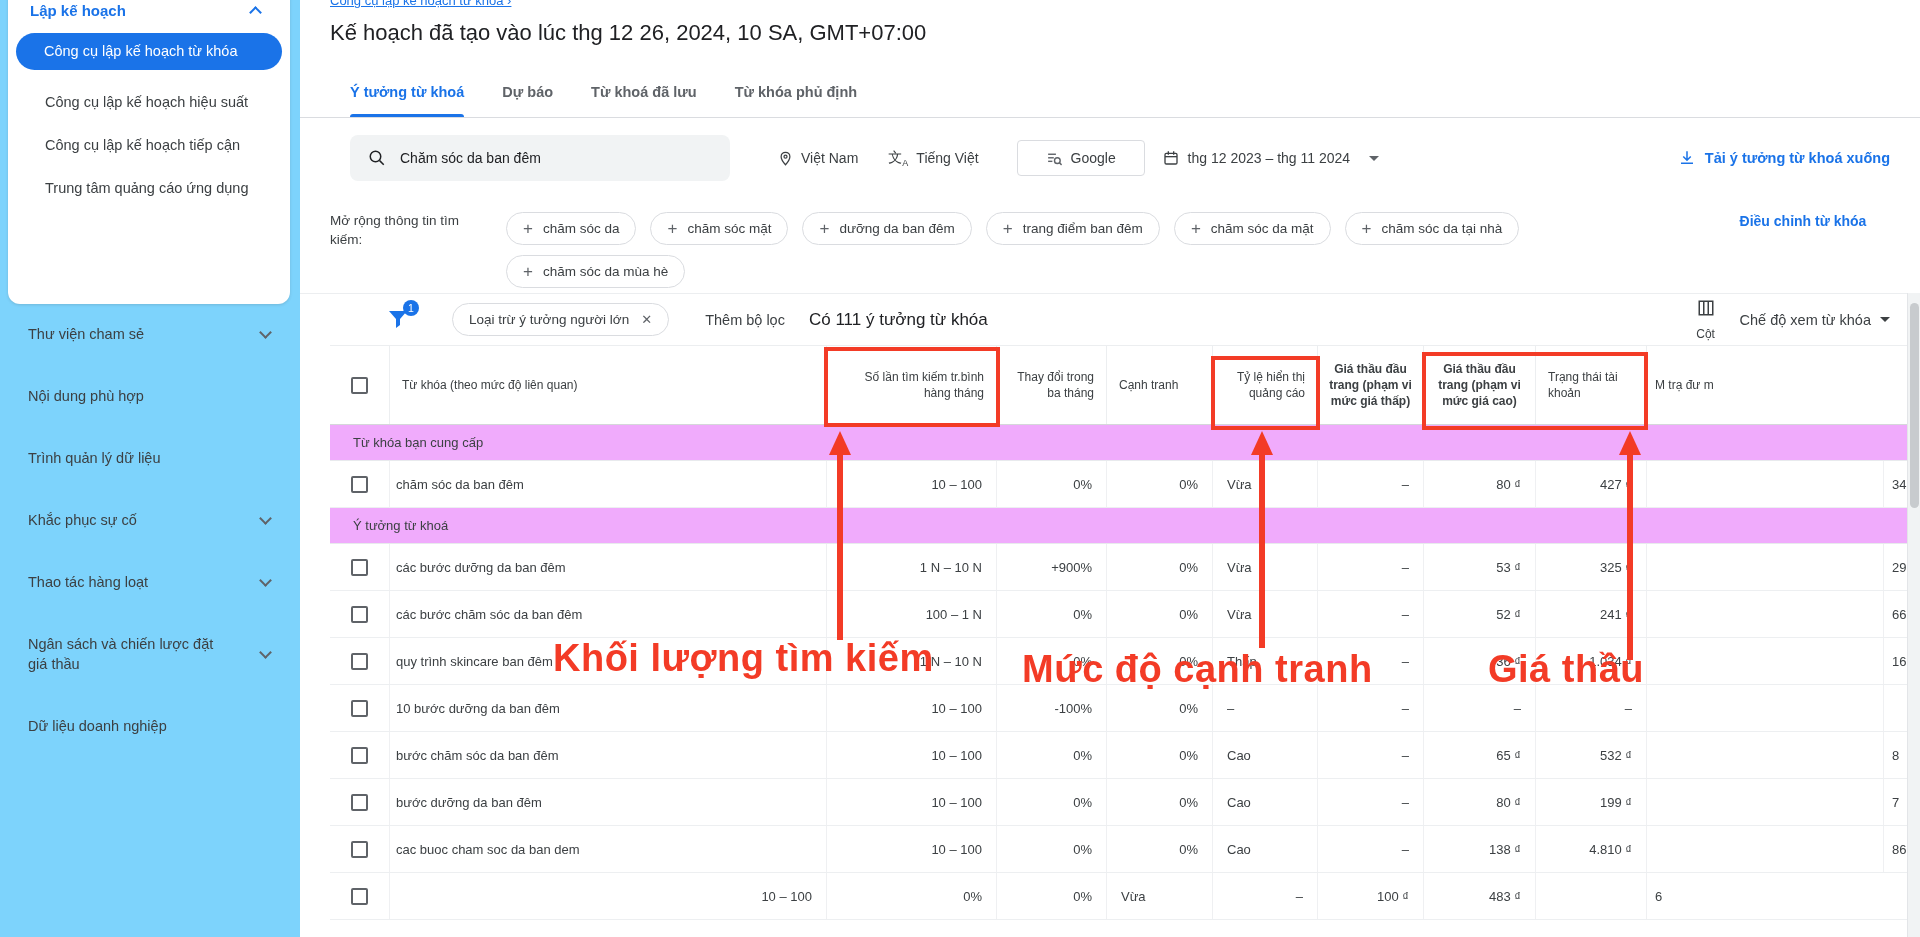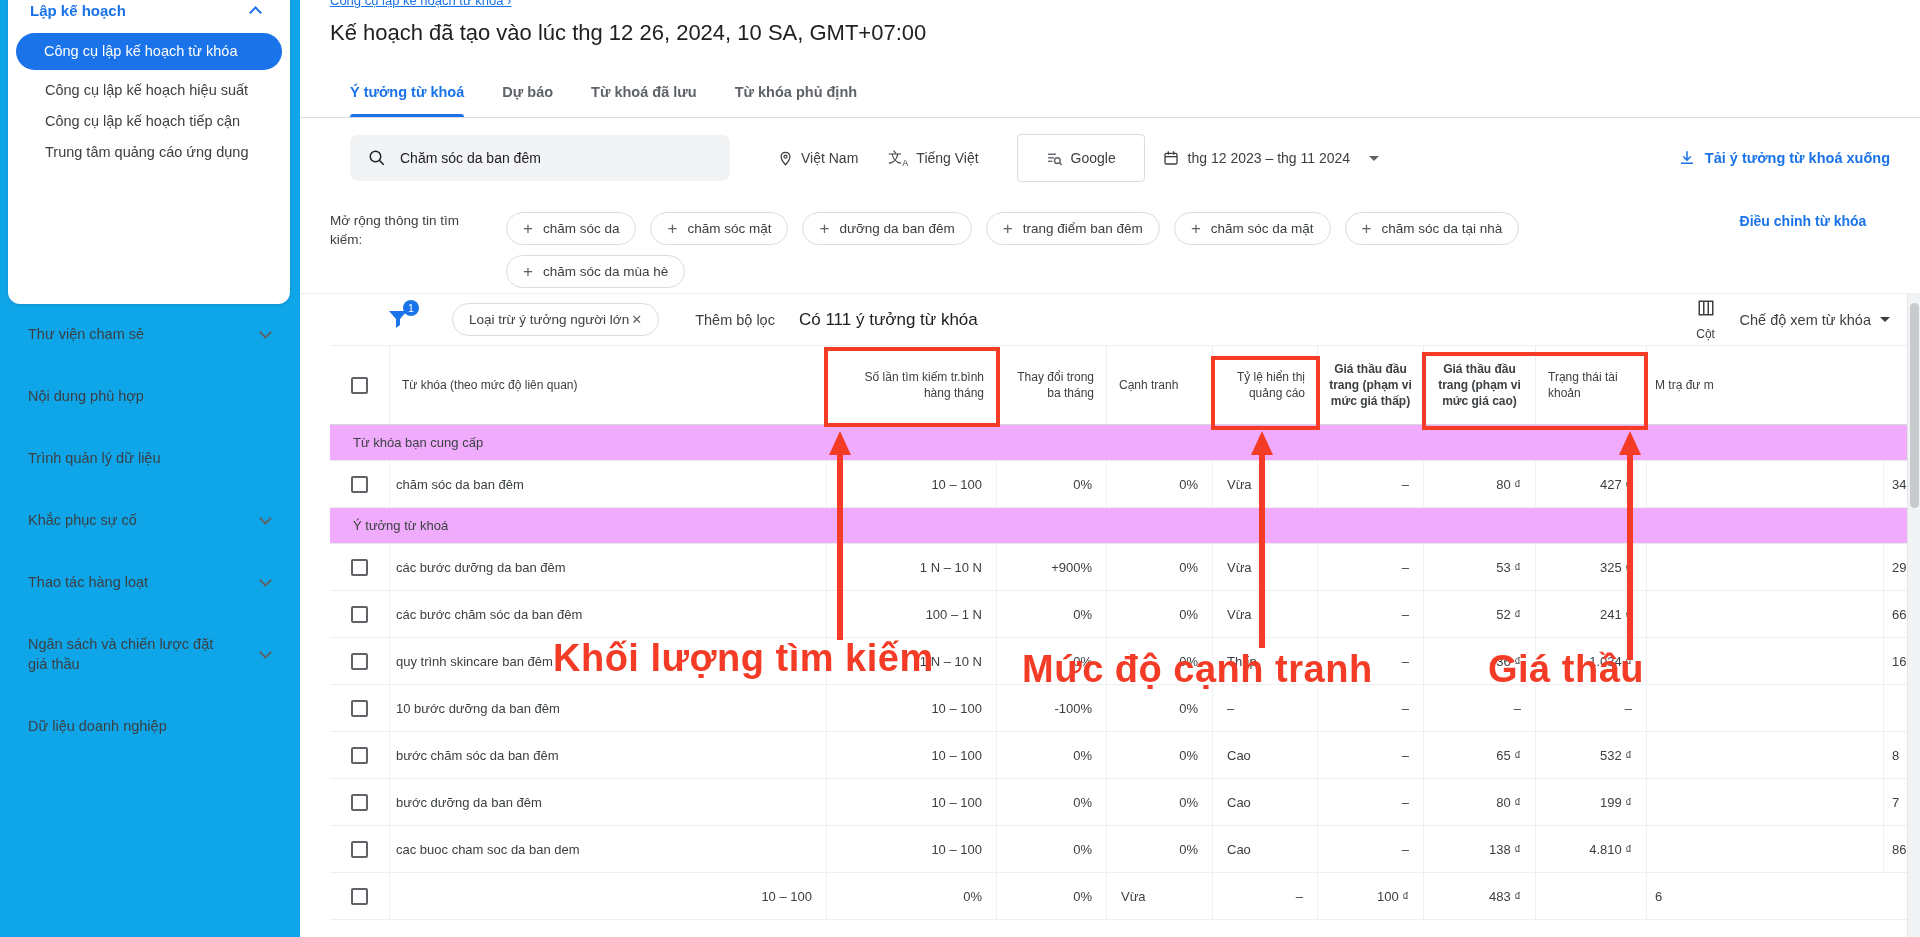--- a/index.html
+++ b/index.html
@@ -1,51 +1,51 @@
 <!DOCTYPE html>
 <html><head>
 <meta charset="utf-8">
 <style>
   :root{ --red:#f33b26; --accent:#1a73e8; --ink:#3c4043; --muted:#5f6368; --line:#e8eaed; }
   *{box-sizing:border-box;}
   body{margin:0;background:#fff;font-family:"Liberation Sans","DejaVu Sans",sans-serif;color:var(--ink);}
   .page{position:relative;width:1920px;height:937px;overflow:hidden;background:#fff;}
 
   
-  .sidebar{position:absolute;left:0;top:0;width:300px;height:100%;background:#0ea5e9;}
+  .sidebar{position:absolute;left:0;top:0;width:300px;height:100%;background:#7dd3fc;}
   .nav-card{position:absolute;left:8px;top:-14px;right:10px;height:318px;background:#fff;border-radius:12px;
     box-shadow:0 1px 3px rgba(60,64,67,.18);padding-top:16px;}
   .nav-card-header{display:flex;align-items:center;justify-content:space-between;padding:0 30px 0 22px;
     color:var(--accent);font-weight:700;font-size:15px;}
   .chev{display:inline-block;width:9px;height:9px;border-right:2px solid var(--muted);border-bottom:2px solid var(--muted);
     transform:rotate(45deg);margin-top:-3px;}
   .chev.up{transform:rotate(-135deg);border-color:var(--accent);margin-top:4px;}
   .nav-pill{margin:14px 8px 0 8px;background:var(--accent);color:#fff;border-radius:28px;
     padding:8px 18px 9px 28px;font-size:14.5px;line-height:20px;cursor:pointer;}
-  .nav-card-item{margin:10px 30px 0 37px;font-size:14.5px;line-height:21px;color:var(--ink);cursor:pointer;}
+  .nav-card-item{margin:22px 30px 0 37px;font-size:14.5px;line-height:21px;color:var(--ink);cursor:pointer;}
   .nav-list{position:absolute;top:324px;left:0;right:0;}
   .nav-item{display:flex;justify-content:space-between;align-items:center;padding:0 30px 0 28px;
     font-size:14.5px;color:var(--ink);margin-bottom:42px;line-height:20px;cursor:pointer;}
   .nav-item .label{max-width:200px;}
 
   
   .main{position:absolute;left:300px;top:0;right:0;bottom:0;background:#fff;}
   .breadcrumb{position:absolute;top:-7px;left:30px;font-size:13px;color:var(--accent);text-decoration:underline;cursor:pointer;}
   .page-title{position:absolute;top:20px;left:30px;font-size:22px;font-weight:400;color:#202124;margin:0;}
   .tabs{position:absolute;top:84px;left:0;right:0;height:34px;border-bottom:1px solid #dadce0;display:flex;padding-left:50px;gap:38px;}
   .tab{font-size:14.5px;color:var(--muted);font-weight:700;position:relative;cursor:pointer;height:33px;}
   .tab.active{color:var(--accent);}
   .tab.active::after{content:"";position:absolute;left:0;right:0;bottom:0;height:3px;background:var(--accent);border-radius:3px 3px 0 0;}
 
   .toolbar{position:absolute;top:133px;left:30px;right:30px;height:50px;display:flex;align-items:center;}
   .search-box{width:380px;height:46px;background:#f1f3f4;border-radius:8px;display:flex;align-items:center;gap:14px;
     padding:0 18px;margin-left:20px;font-size:14px;color:#202124;cursor:text;}
   .tb-item{display:flex;align-items:center;gap:8px;font-size:14px;color:var(--ink);cursor:pointer;}
   .loc{margin-left:48px;} .lang{margin-left:30px;}
-  .google-box{margin-left:38px;width:128px;height:48px;border:1px solid #dadce0;border-radius:4px;background:#fff;
+  .google-box{margin-left:38px;width:128px;height:36px;border:1px solid #dadce0;border-radius:4px;background:#fff;
     display:flex;align-items:center;justify-content:center;gap:8px;font-size:14px;color:var(--ink);cursor:pointer;}
   .dates{margin-left:18px;display:flex;align-items:center;gap:9px;font-size:14px;color:var(--ink);cursor:pointer;}
   .caret{width:0;height:0;border-left:5px solid transparent;border-right:5px solid transparent;border-top:5px solid var(--muted);}
   .download{margin-left:auto;color:var(--accent);font-weight:700;font-size:14.5px;display:flex;gap:9px;align-items:center;cursor:pointer;}
   .lang-glyph{font-size:14px;color:var(--ink);}
   .lang-glyph small{font-size:9px;vertical-align:sub;}
 
   .expansion{position:absolute;top:205px;left:30px;right:30px;height:88px;}
   .exp-label{position:absolute;left:0;top:6px;width:158px;font-size:13.5px;color:var(--ink);line-height:19px;}
   .chip-rows{position:absolute;left:176px;top:0;right:270px;}
@@ -55,21 +55,21 @@
     padding:0 16px;font-size:13.5px;color:var(--ink);background:#fff;cursor:pointer;white-space:nowrap;}
   .chip .plus{color:var(--muted);font-size:17px;line-height:1;}
   .refine{position:absolute;right:20px;top:6px;width:134px;text-align:center;color:var(--accent);
     font-size:14px;line-height:21px;font-weight:700;cursor:pointer;}
 
   .filterbar{position:absolute;top:293px;left:0;right:0;height:52px;border-top:1px solid #eceef0;
     display:flex;align-items:center;padding:0 30px 0 86px;}
   .funnel-wrap{position:relative;width:26px;height:26px;cursor:pointer;}
   .badge{position:absolute;top:-7px;right:-7px;width:16px;height:16px;border-radius:50%;background:var(--accent);
     color:#fff;font-size:10.5px;display:flex;align-items:center;justify-content:center;}
-  .filter-chip{margin-left:40px;gap:2px;}
+  .filter-chip{margin-left:40px;gap:12px;}
   .chip .close{color:var(--muted);font-size:13px;}
   .add-filter{margin-left:36px;font-size:14.5px;color:var(--ink);cursor:pointer;}
   .count{margin-left:24px;font-size:17px;color:#202124;}
   .right-group{margin-left:auto;display:flex;align-items:center;gap:24px;}
   .cols-btn{display:flex;flex-direction:column;align-items:center;gap:10px;font-size:12px;color:var(--ink);cursor:pointer;}
   .viewmode{display:flex;align-items:center;gap:9px;font-size:14.5px;color:var(--ink);cursor:pointer;}
   .viewmode .caret{border-top-color:var(--ink);}
 
   
   .table{position:absolute;top:345px;left:30px;width:1590px;}

